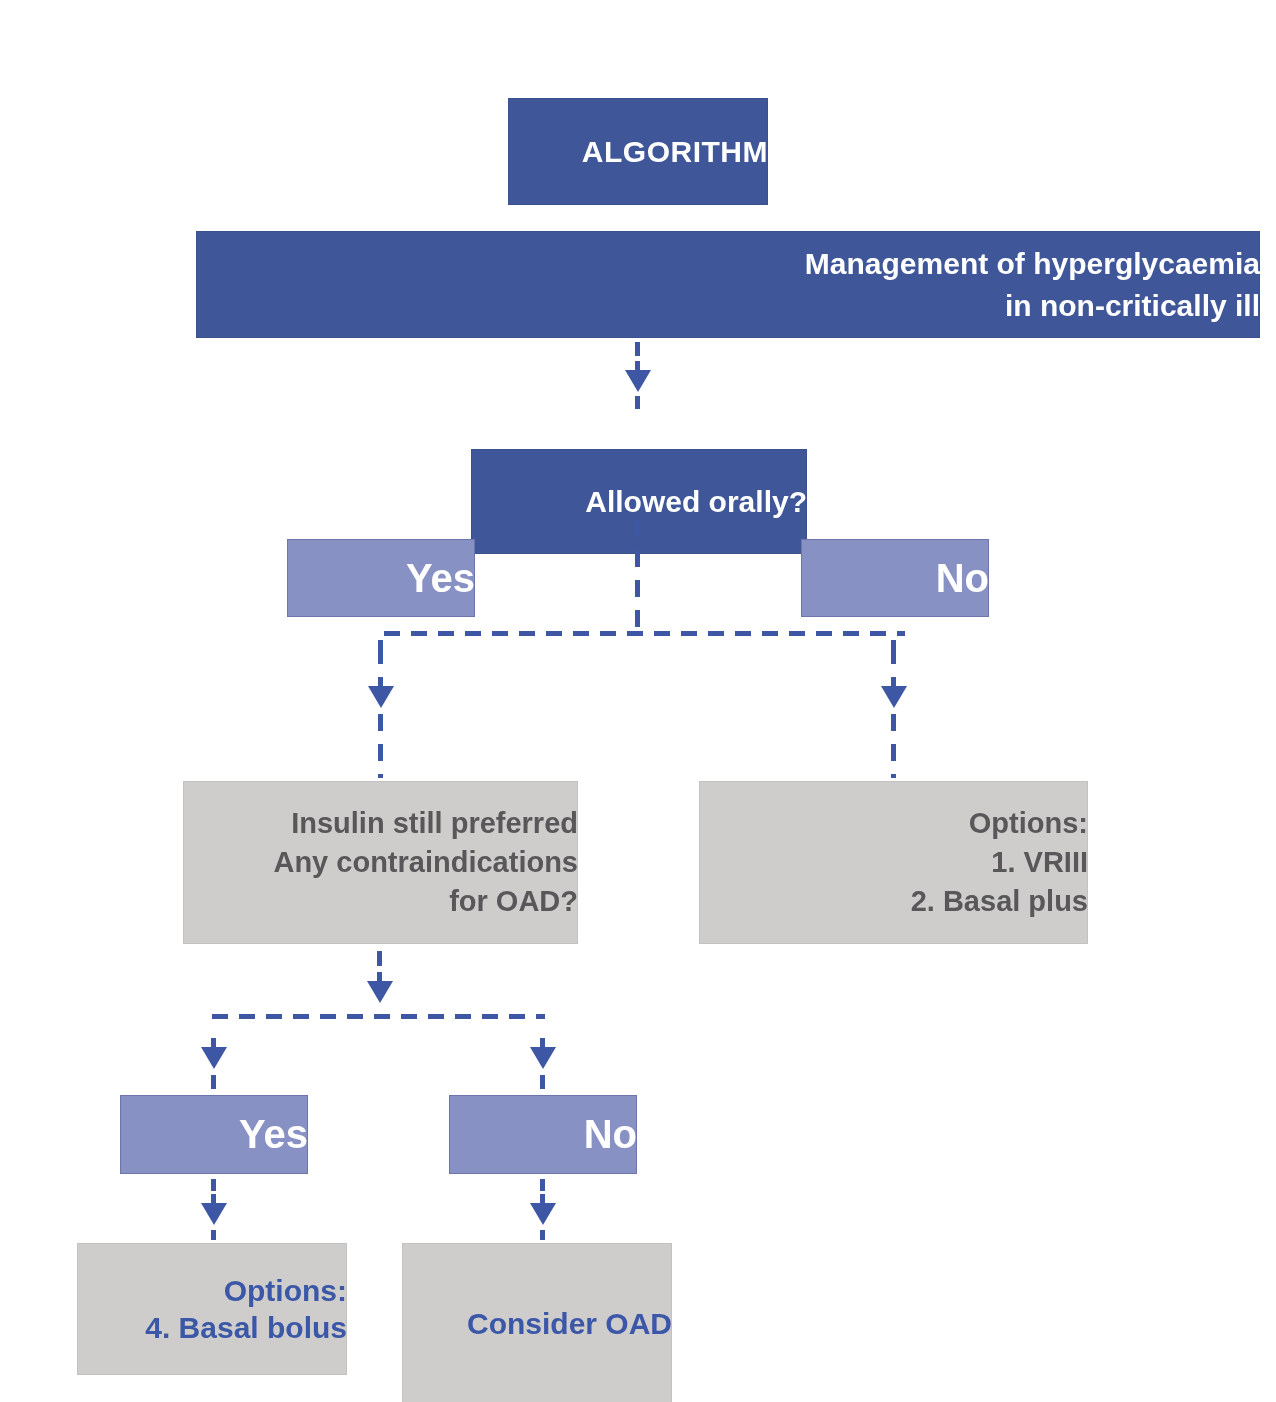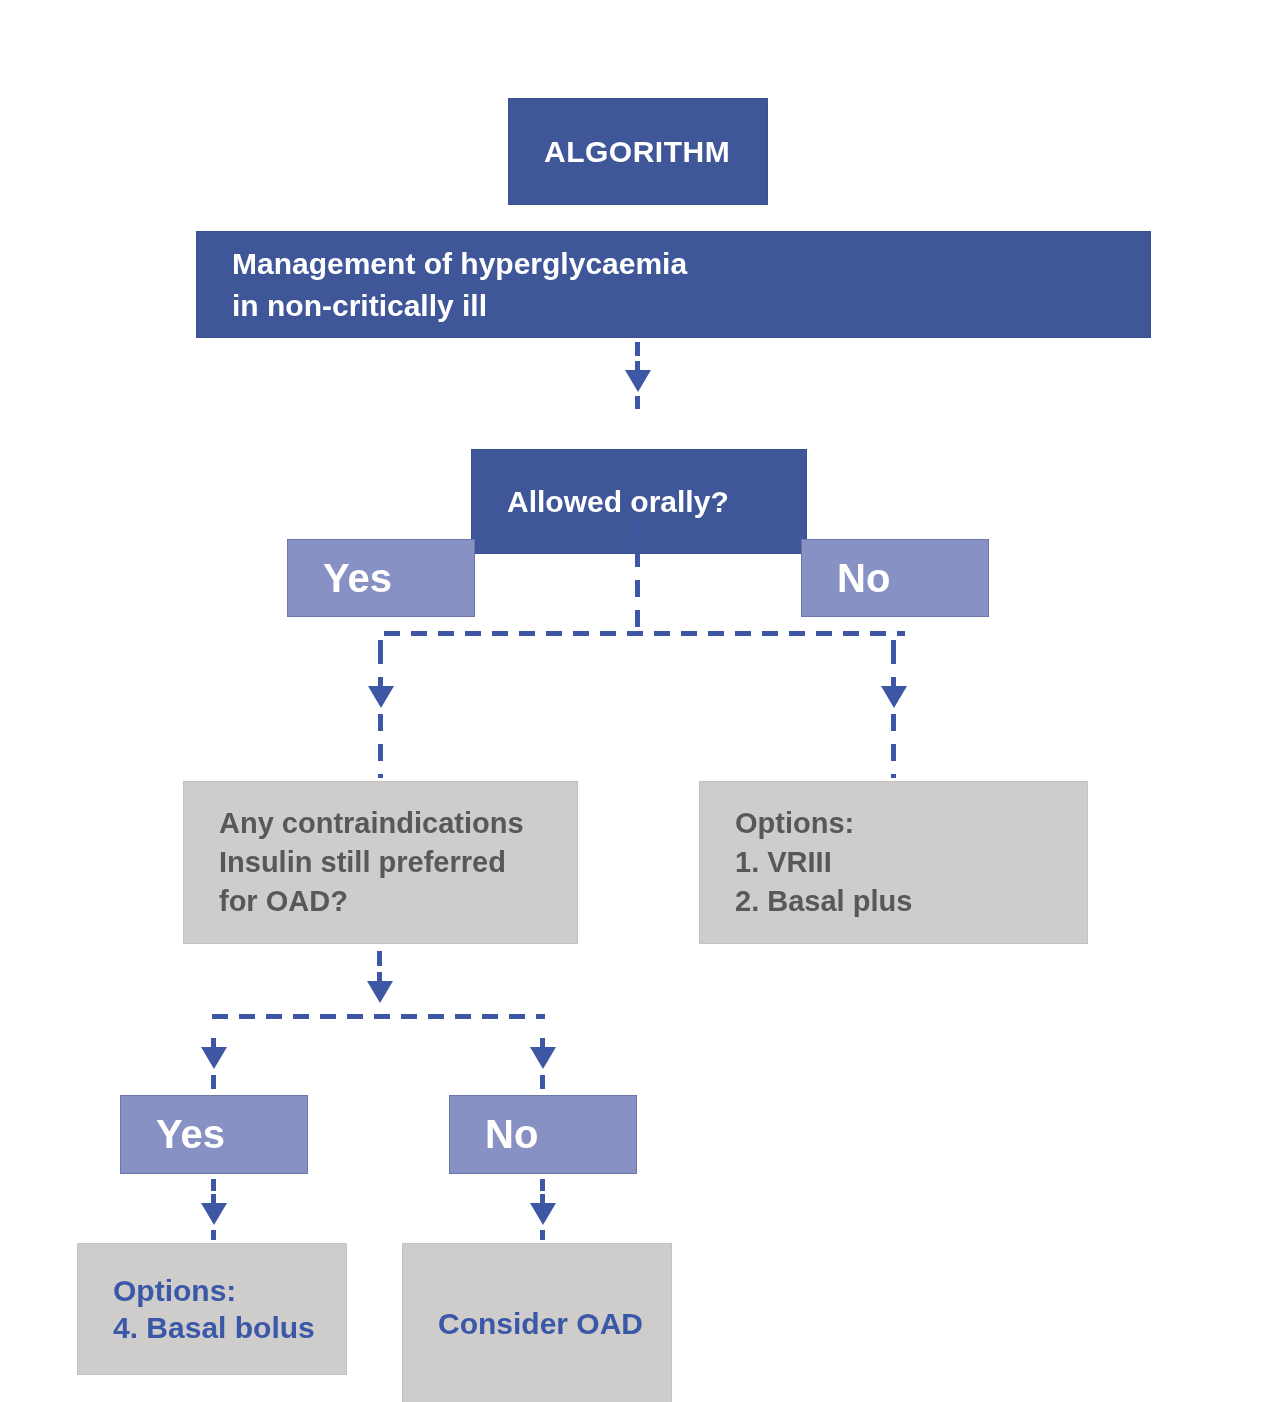--- a/index.html
+++ b/index.html
@@ -23,21 +23,21 @@
     overflow:hidden;
   }
   .title{
     position:absolute;left:24px;top:26px;
     font-size:29px;font-weight:bold;color:var(--blue-text);
     letter-spacing:-0.3px;white-space:nowrap;
   }
   .node{
     position:absolute;
     display:flex;flex-direction:column;
-    align-items:flex-start;justify-content:center;
+    align-items:flex-end;justify-content:center;
     text-align:center;font-weight:bold;padding-left:36px;
   }
   .node-dark{
     background:var(--dark-blue);color:#FFFFFF;
     font-size:30px;line-height:42px;
     box-shadow:inset 0 0 0 1px rgba(0,0,0,0.06);
   }
   .node-purple{
     background:var(--light-purple);color:#FFFFFF;
     font-size:40px;
@@ -82,21 +82,21 @@
 </head>
 <body>
 
 <div id="canvas">
 
 
   <div class="node node-dark" style="left:508px;top:98px;width:260px;height:107px;letter-spacing:0.5px;">
     <div>ALGORITHM</div>
   </div>
 
-  <div class="node node-dark" style="left:196px;top:231px;width:955px;height:107px;">
+  <div class="node node-dark" style="left:196px;top:231px;width:1064px;height:107px;">
     <div>Management of hyperglycaemia</div>
     <div>in non-critically ill</div>
   </div>
 
   <div class="vdash" style="left:635px;top:342px;height:14px;"></div>
   <div class="arrow" style="left:625px;top:361px;"></div>
   <div class="vdash" style="left:635px;top:396px;height:13px;"></div>
 
   <div class="node node-dark" style="left:471px;top:411px;width:336px;height:105px;margin-top:38px;">
     <div>Allowed orally?</div>
@@ -114,22 +114,22 @@
 
   <div class="vdash" style="left:378px;top:640px;height:24px;"></div>
   <div class="arrow" style="left:368px;top:677px;"></div>
   <div class="vdash-seg" style="left:378px;top:714px;height:64px;"></div>
 
   <div class="vdash" style="left:891px;top:640px;height:24px;"></div>
   <div class="arrow" style="left:881px;top:677px;"></div>
   <div class="vdash-seg" style="left:891px;top:714px;height:64px;"></div>
 
   <div class="node node-gray" style="left:183px;top:781px;width:395px;height:163px;">
+    <div>Insulin still preferred</div>
     <div>Any contraindications</div>
-    <div>Insulin still preferred</div>
     <div>for OAD?</div>
   </div>
   <div class="node node-gray" style="left:699px;top:781px;width:389px;height:163px;">
     <div>Options:</div>
     <div>1. VRIII</div>
     <div>2. Basal plus</div>
   </div>
 
   <div class="vdash" style="left:377px;top:951px;height:15px;"></div>
   <div class="arrow" style="left:367px;top:972px;"></div>

